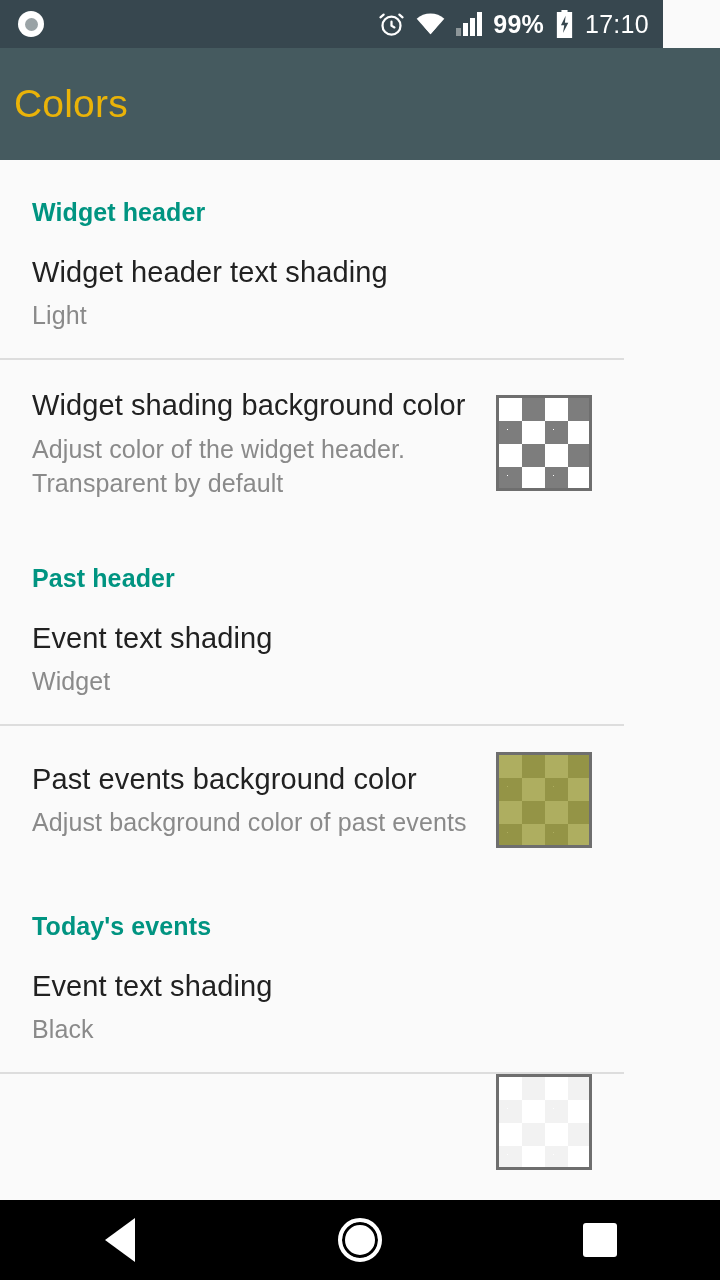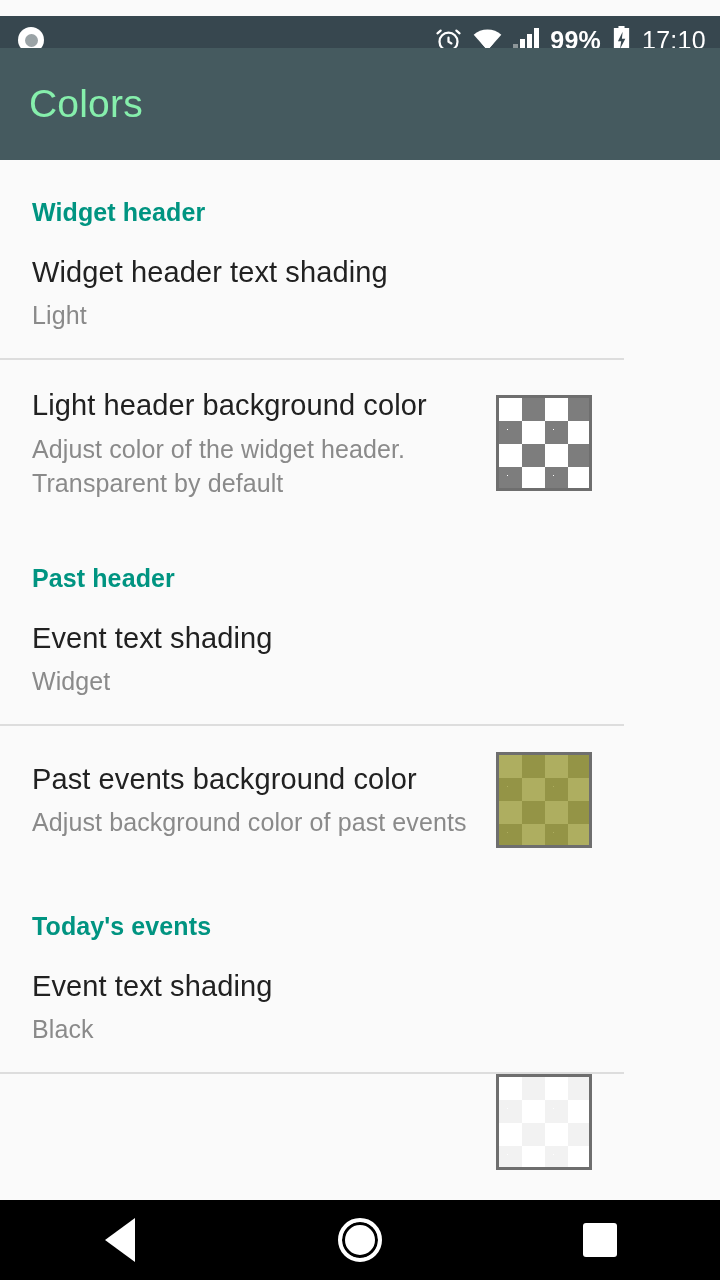--- a/index.html
+++ b/index.html
@@ -6,43 +6,43 @@
   html, body {
     width:720px; height:1280px;
     background:#fafafa;
     font-family:"Liberation Sans", sans-serif;
     overflow:hidden;
   }
   .screen { position:relative; width:720px; height:1280px; background:#fafafa; }
 
   
   .statusbar{
-    position:absolute; top:16px; left:0; width:720px; height:48px;
+    position:absolute; top:0; left:0; width:663px; height:48px;
     background:#37474f; display:flex; align-items:center;
     padding:0 14px 0 18px;
   }
   .sb-left{ display:flex; align-items:center; gap:10px; }
   .sb-right{ margin-left:auto; display:flex; align-items:center; gap:11px; }
   .notif-dot{
     width:26px; height:26px; border-radius:50%;
     background:#ffffff; display:flex; align-items:center; justify-content:center;
   }
   .notif-dot i{ width:13px; height:13px; border-radius:50%; background:#9aa3a6; display:block;}
   .sb-txt{ color:#ffffff; font-size:25px; font-weight:700; letter-spacing:.2px; line-height:1;}
   .sb-time{ color:#ffffff; font-size:25px; font-weight:400; letter-spacing:.3px; line-height:1;}
   svg.ic{ display:block; }
 
   
   .appbar{
     position:absolute; top:48px; left:0; width:720px; height:112px;
     background:#455a5f;
   }
   .appbar-title{
-    position:absolute; left:29px; top:50%; transform:translateY(-50%);
-    color:#86efac; font-size:39px; font-weight:400; letter-spacing:.2px;
+    position:absolute; left:14px; top:50%; transform:translateY(-50%);
+    color:#eab308; font-size:39px; font-weight:400; letter-spacing:.2px;
   }
 
   
   .list{ position:absolute; top:160px; left:0; width:624px; height:1040px; background:#fafafa; }
 
   .section-header{
     padding:38px 32px 0 32px;
     color:#009481; font-size:25px; font-weight:700; letter-spacing:.1px;
   }
 
@@ -155,21 +155,21 @@
       <div class="row-text">
         <div class="row-title">Widget header text shading</div>
         <div class="row-sub">Light</div>
       </div>
     </div>
 
     <div class="divider"></div>
 
     <div class="row">
       <div class="row-text">
-        <div class="row-title">Light header background color</div>
+        <div class="row-title">Widget shading background color</div>
         <div class="row-sub">Adjust color of the widget header. Transparent by default</div>
       </div>
       <div class="swatch">
         <div class="checker"></div>
         <div class="tint" style="background:transparent"></div>
       </div>
     </div>
 
     <div class="section-header">Past header</div>
 

